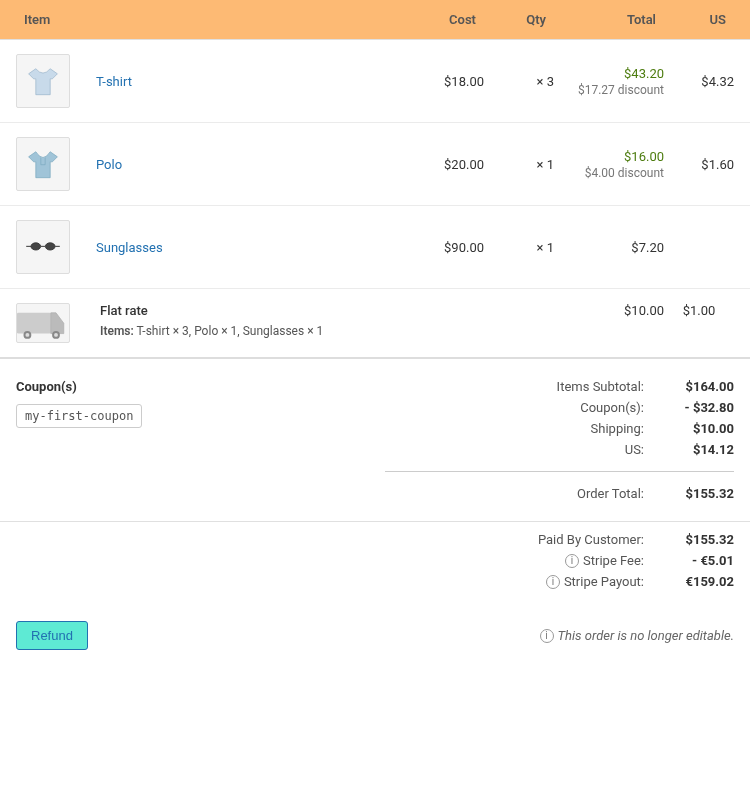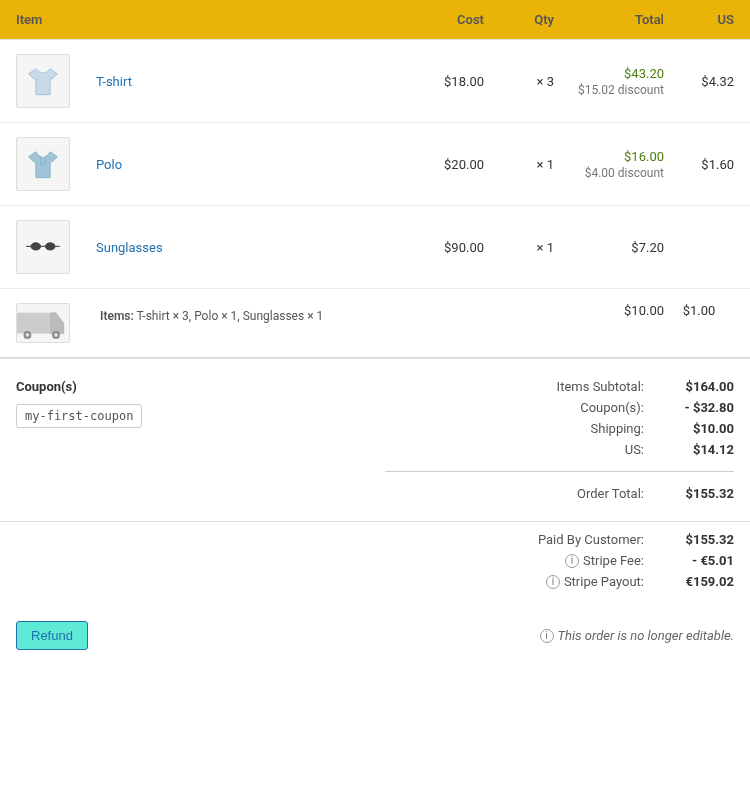--- a/index.html
+++ b/index.html
@@ -9,25 +9,25 @@
       color: #333;
       background: #fff;
       width: 750px;
       min-height: 785px;
     }
 
     
     .table-header {
       display: grid;
       grid-template-columns: 80px 1fr 90px 70px 110px 70px;
-      padding: 12px 16px;
+      padding: 12px 24px;
       border-bottom: 1px solid #e0e0e0;
       color: #555;
       font-weight: 600;
-      background: #eab308;
+      background: #fdba74;
     }
     .table-header span { display: block; }
     .col-cost, .col-qty, .col-total, .col-us { text-align: right; }
 
     
     .item-row {
       display: grid;
       grid-template-columns: 80px 1fr 90px 70px 110px 70px;
       padding: 14px 16px;
       border-bottom: 1px solid #ebebeb;
@@ -221,21 +221,21 @@
       <path d="M5 15 L15 8 Q20 14 25 14 Q30 14 35 8 L45 15 L38 22 L35 22 L35 44 L15 44 L15 22 L12 22 Z" fill="#c8daea" stroke="#9bb5cc" stroke-width="1"></path>
     </svg>
       </div>
     <div class="item-name">
       <a href="#">T-shirt</a>
     </div>
     <div class="item-cost">$18.00</div>
     <div class="item-qty">× 3</div>
     <div class="item-total">
       <div class="item-total-main">$43.20</div>
-      <div class="item-discount">$15.02 discount</div>
+      <div class="item-discount">$17.27 discount</div>
     </div>
     <div class="item-us">$4.32</div>
   </div>
     <div class="item-row">
     <div class="item-image">
         <svg viewBox="0 0 50 50" xmlns="http://www.w3.org/2000/svg" width="38" height="38">
       <path d="M5 15 L15 8 Q20 16 25 16 Q30 16 35 8 L45 15 L38 22 L35 22 L35 44 L15 44 L15 22 L12 22 Z" fill="#a0c4d8" stroke="#7aa8bf" stroke-width="1"></path>
       <path d="M22 16 L22 26 L28 26 L28 16" fill="none" stroke="#7aa8bf" stroke-width="1"></path>
     </svg>
       </div>
@@ -275,20 +275,21 @@
 
       <rect x="0" y="6" width="26" height="16" rx="1" fill="#ccc"></rect>
       <polygon points="26,6 26,22 36,22 36,14 30,6" fill="#bbb" stroke="#aaa" stroke-width="0.5"></polygon>
       <circle cx="8" cy="23" r="3" fill="#888"></circle>
       <circle cx="8" cy="23" r="1.5" fill="#ddd"></circle>
       <circle cx="30" cy="23" r="3" fill="#888"></circle>
       <circle cx="30" cy="23" r="1.5" fill="#ddd"></circle>
     </svg>
   </div>
   <div class="shipping-info">
+    <div class="shipping-name">Flat rate</div>
     <div class="shipping-items">
       <span class="label">Items:</span>
       <span>T-shirt × 3, Polo × 1, Sunglasses × 1</span>
     </div>
   </div>
 
   <span></span>
   <span></span>
   <div class="shipping-total">$10.00</div>
   <div class="shipping-us">$1.00</div>

